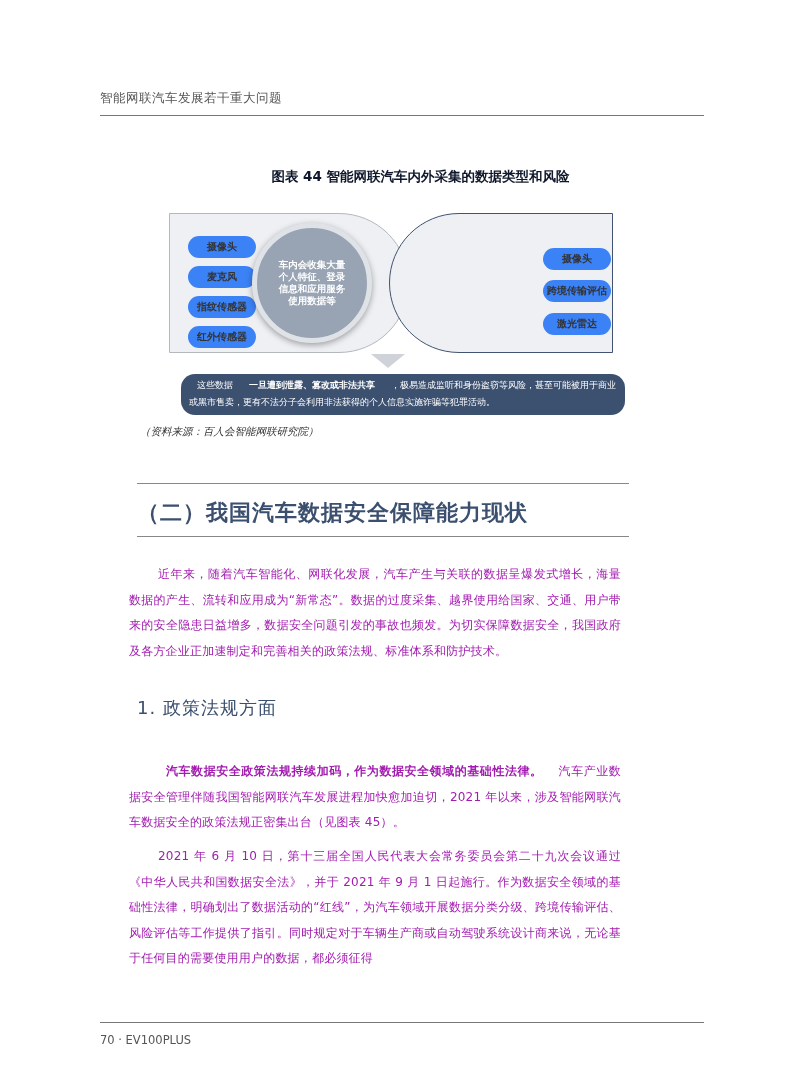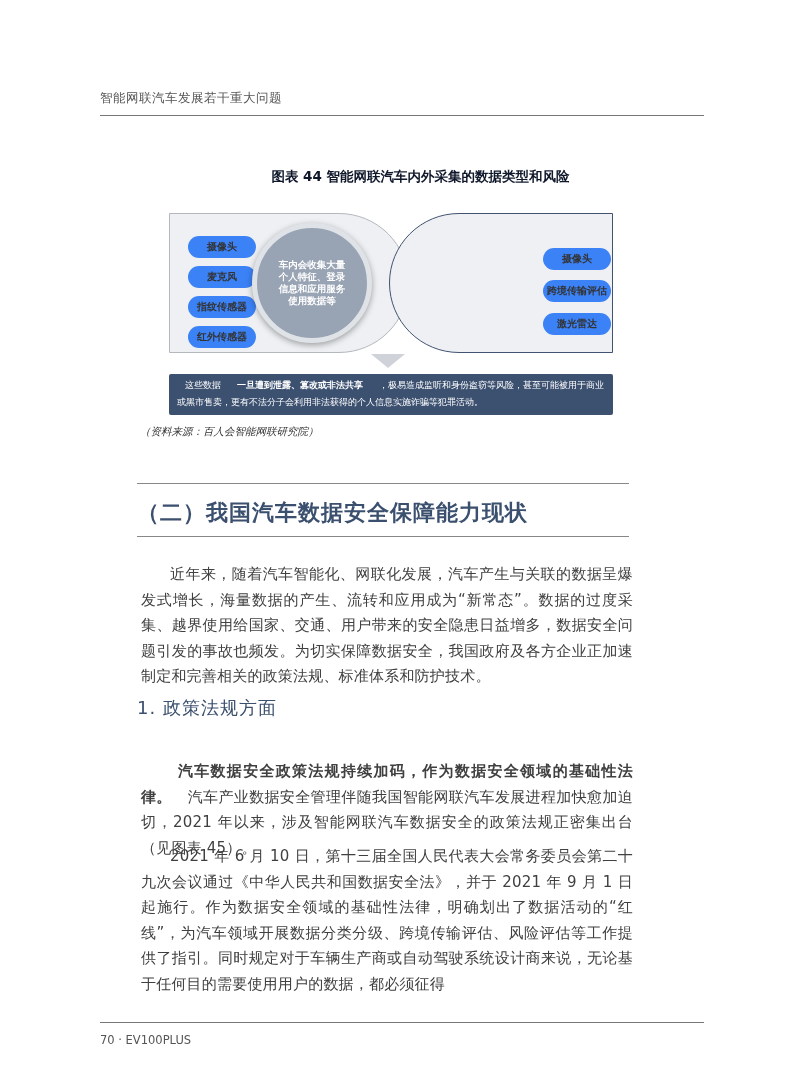--- a/index.html
+++ b/index.html
@@ -15,30 +15,30 @@
     .diagram { position: absolute; left: 137px; top: 181px; width: 444px; height: 202px; }
     .left-panel { position: absolute; left: 0; top: 0; width: 240px; height: 140px; background: #eef0f3; border: 1px solid #b4b8be; border-radius: 0 70px 70px 0; }
     .right-panel { position: absolute; left: 220px; top: 0; width: 224px; height: 140px; background: #eef0f3; border: 1.5px solid #415370; border-radius: 70px 0 0 70px; }
     .pill { position: absolute; height: 22px; background: #3b82f6; border-radius: 11px; font-size: 10px; font-weight: bold; color: #333; display: flex; align-items: center; justify-content: center; }
     .left-pill { left: 10px; width: 68px; }
     .right-pill { width: 68px; }
     .circle { position: absolute; width: 120px; height: 120px; border-radius: 50%; display: flex; align-items: center; justify-content: center; text-align: center; font-size: 9.5px; font-weight: bold; color: #fff; line-height: 12px; padding: 0 20px; box-shadow: 0 2px 6px rgba(0,0,0,0.35); }
     .circle-left { left: 83px; top: 10px; background: #98a3b3; border: 5px solid #dfe2e7; }
     .circle-right { left: 238px; top: 10px; background: #485c7c; border: 5px solid #dfe2e7; }
     .arrow-down { position: absolute; left: 202px; top: 141px; width: 0; height: 0; border-left: 17px solid transparent; border-right: 17px solid transparent; border-top: 14px solid #cfd3d9; }
-    .risk-box { position: absolute; left: 0; top: 161px; width: 444px; height: 41px; background: #3c5070; border-radius: 2px; color: #fff; font-size: 9px; line-height: 17px; padding: 3px 8px; }
+    .risk-box { position: absolute; left: 12px; top: 161px; width: 444px; height: 41px; background: #3c5070; border-radius: 14px; color: #fff; font-size: 9px; line-height: 17px; padding: 3px 8px; }
     .risk-box b { font-weight: bold; }
 
     .source { position: absolute; left: 116px; top: 401px; font-size: 10.5px; color: #333; font-style: italic; }
 
     .section-rule-top { position: absolute; left: 113px; top: 459px; width: 492px; height: 1px; background: #888; }
     .section-title { position: absolute; left: 113px; top: 474px; font-size: 22px; font-weight: bold; color: #3b4f6e; letter-spacing: 1px; }
     .section-rule-bottom { position: absolute; left: 113px; top: 512px; width: 492px; height: 1px; background: #888; }
 
-    .para { position: absolute; left: 117px; width: 492px; font-size: 15px; line-height: 25.5px; color: #404040; text-align: justify; text-indent: 29px; letter-spacing: 0.2px; }
+    .para { position: absolute; left: 105px; width: 492px; font-size: 12px; line-height: 25.5px; color: #a21caf; text-align: justify; text-indent: 29px; letter-spacing: 0.2px; }
     .p1 { top: 538px; }
     .sub-title { position: absolute; left: 113px; top: 672px; font-size: 18px; color: #3b4f6e; letter-spacing: 1px; }
     .p2 { top: 735px; }
     .p2 .lead { font-weight: bold; }
     .p3 { top: 820px; }
 
     .foot-rule { position: absolute; left: 76px; top: 998px; width: 604px; height: 1px; background: #777; }
     .page-foot { position: absolute; left: 76px; top: 1009px; font-size: 11.5px; color: #555; }
   </style>
 </head>

